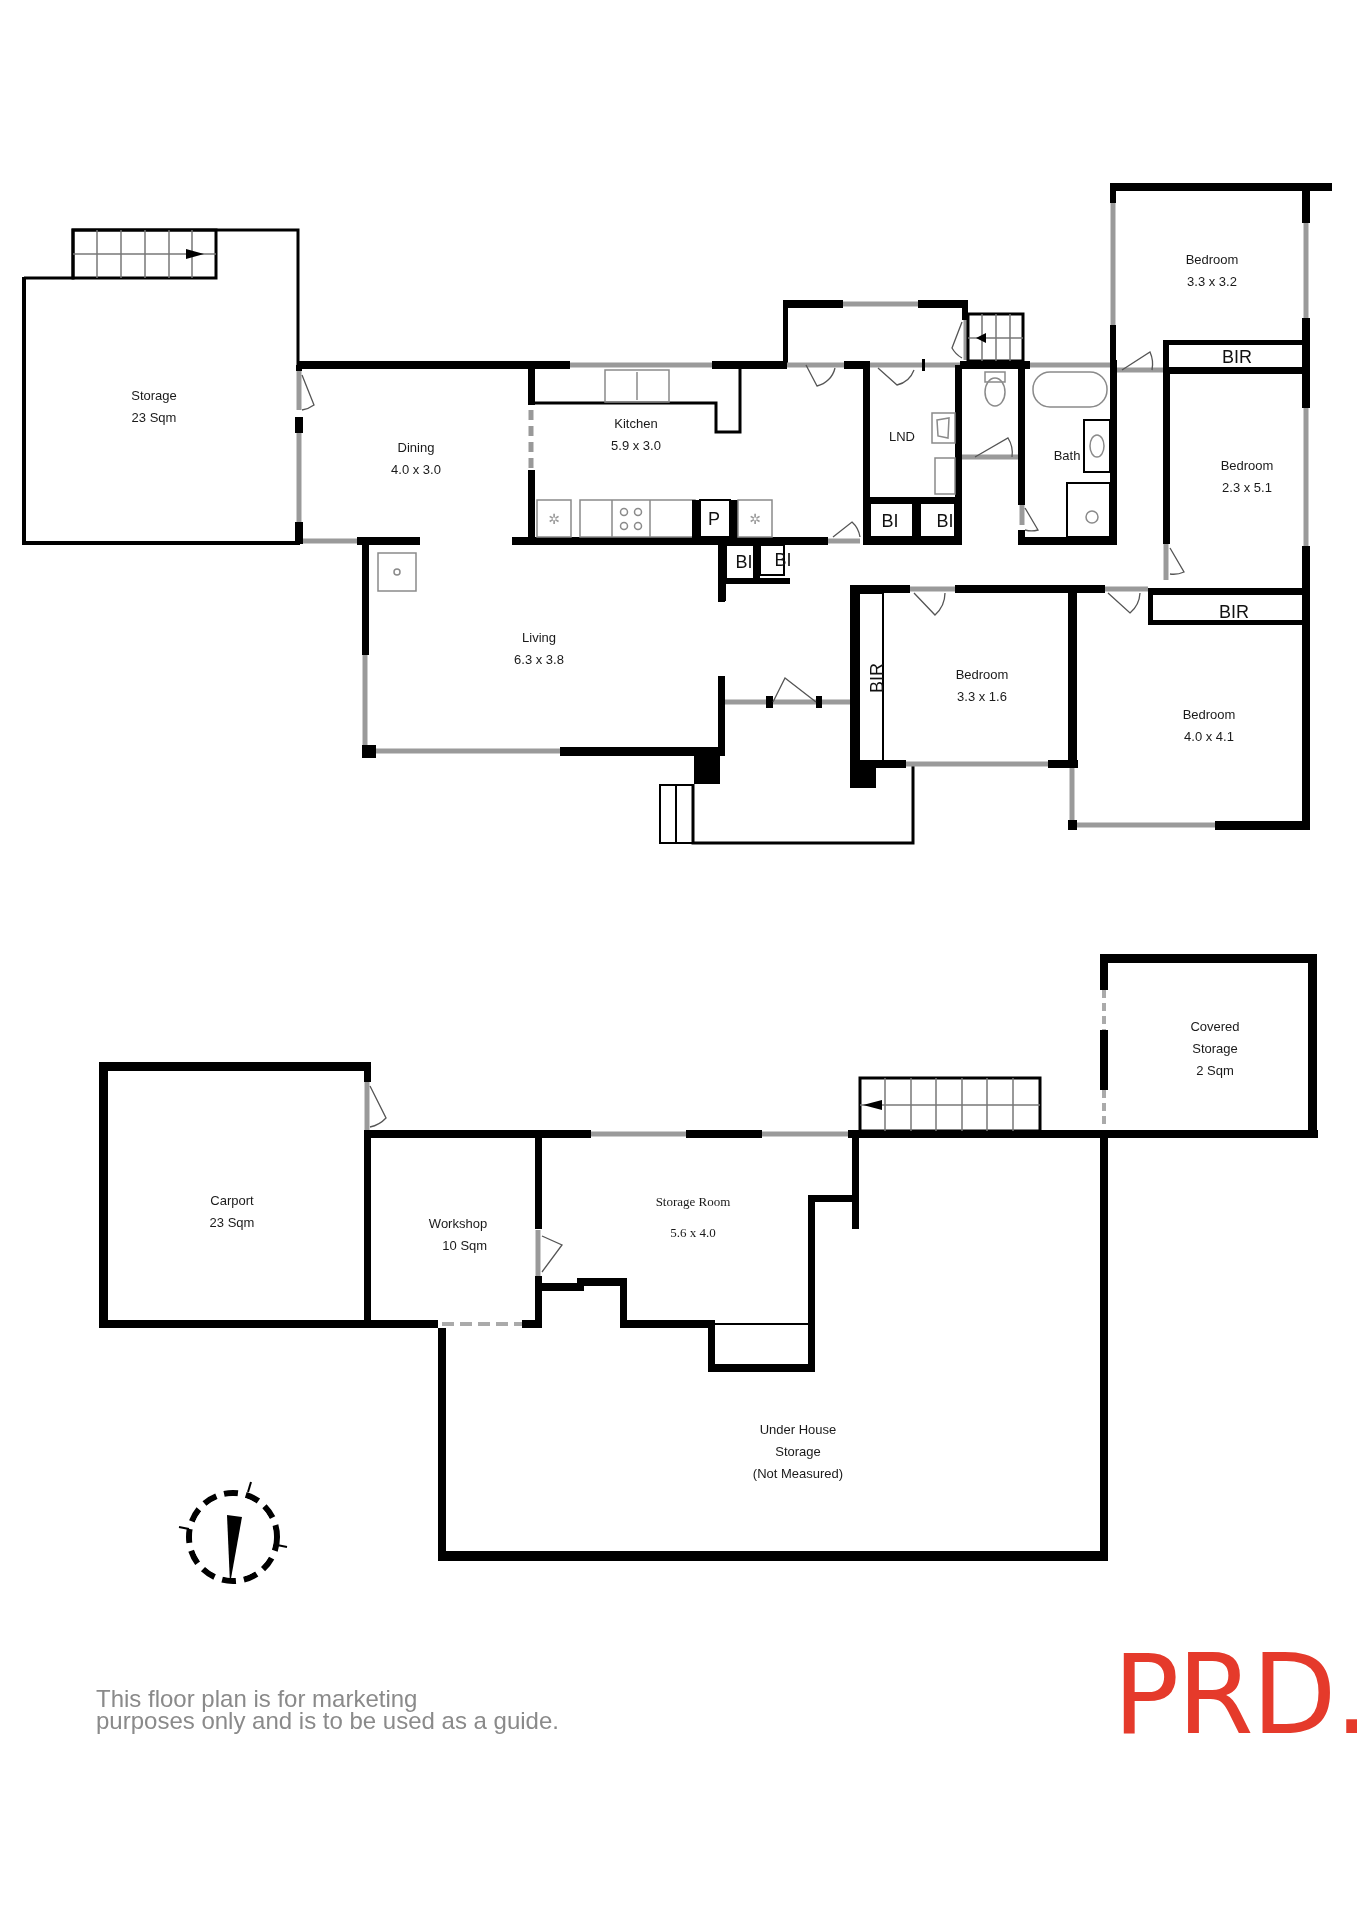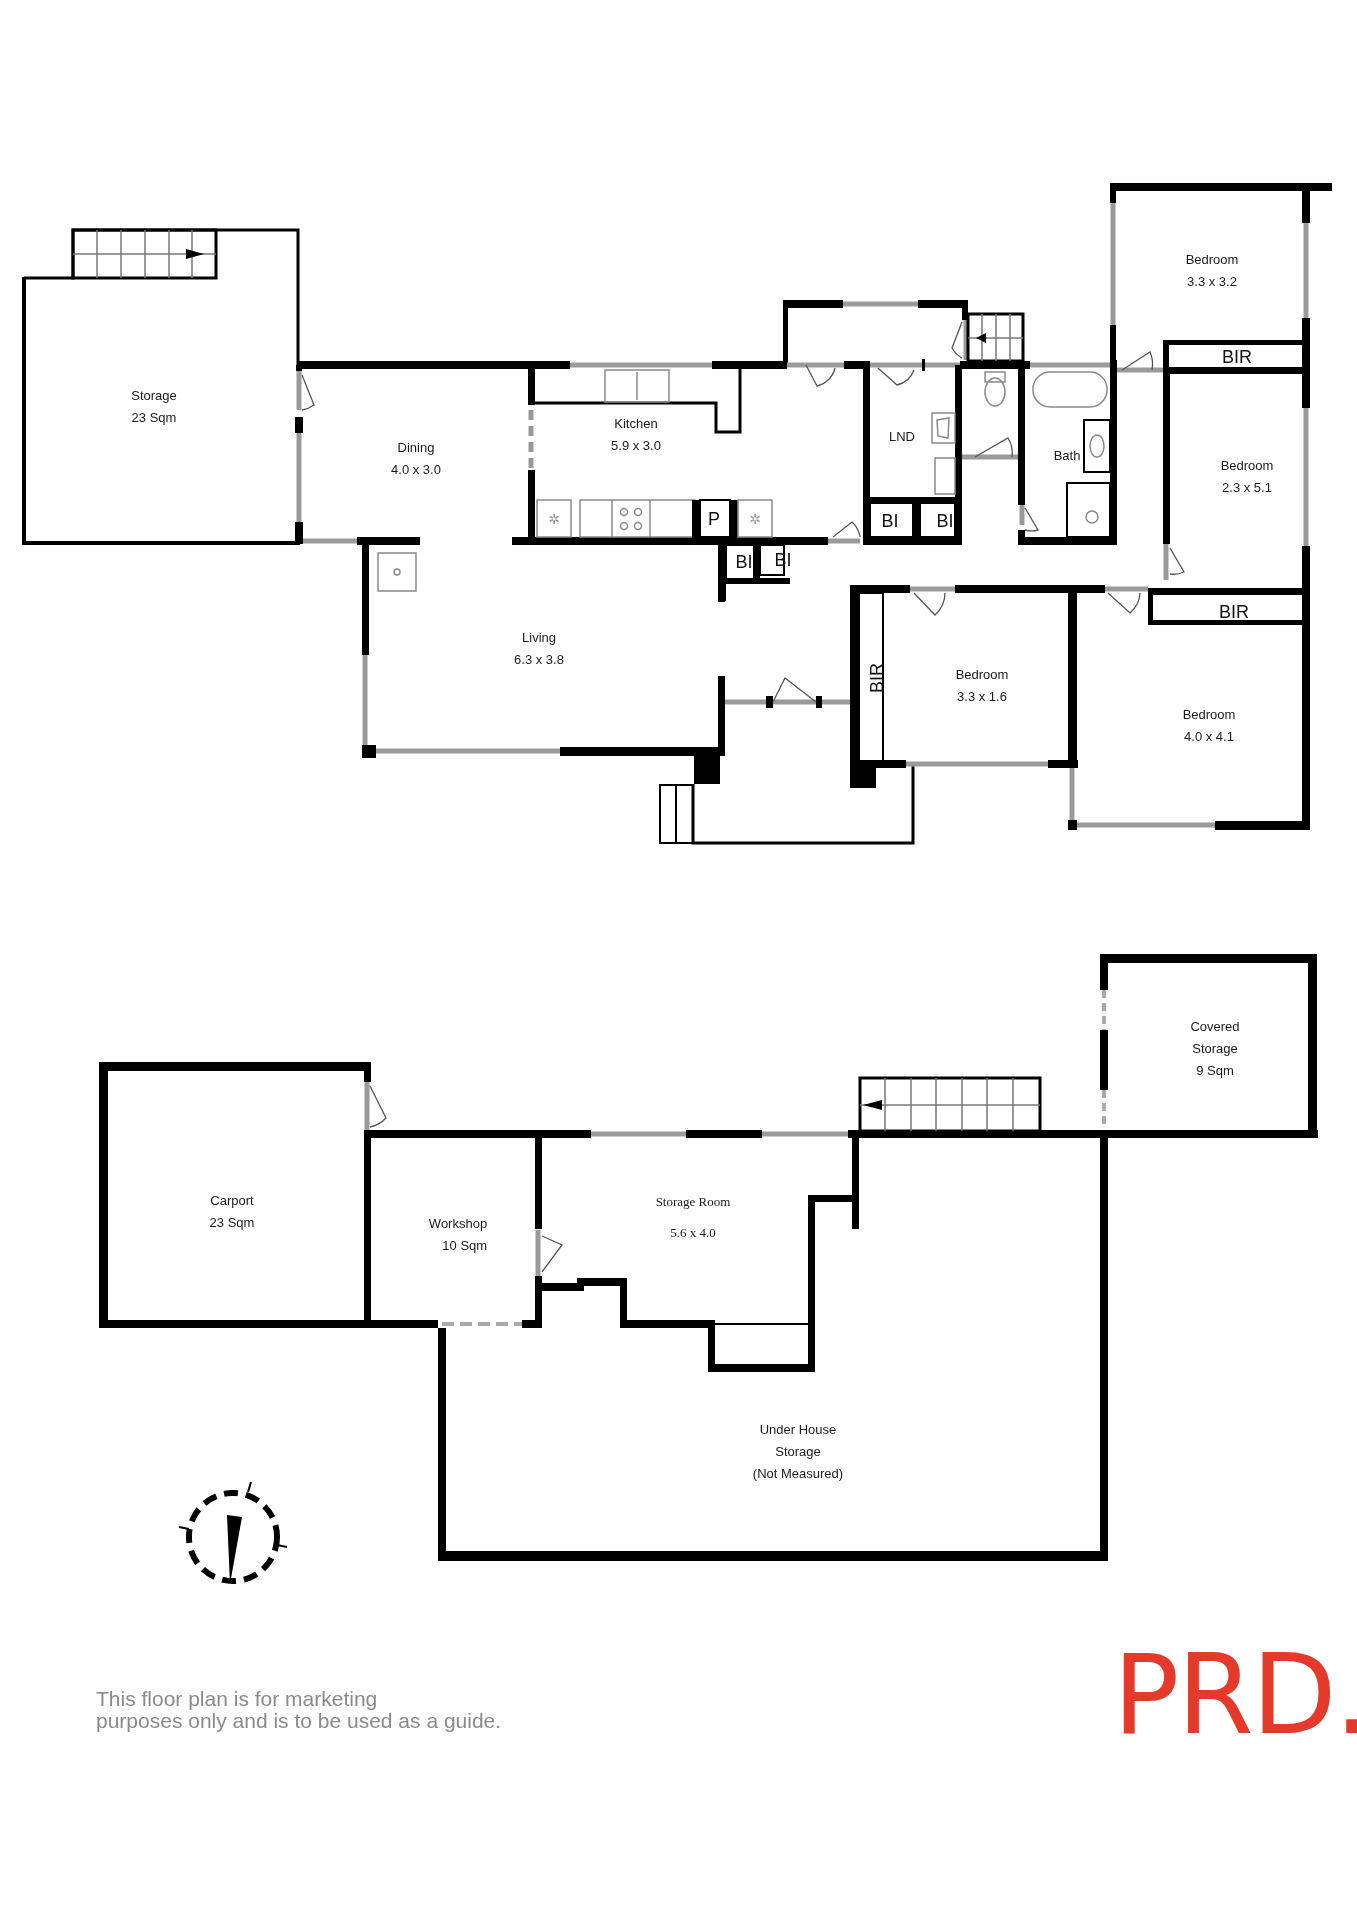--- a/index.html
+++ b/index.html
@@ -9,21 +9,21 @@
   .thin { fill:none; stroke:#000; stroke-width:3; }
   .thin2 { fill:none; stroke:#000; stroke-width:2; }
   .win { stroke:#9a9a9a; stroke-width:5; }
   .fixture { fill:none; stroke:#8a8a8a; stroke-width:1.5; }
   .door { fill:none; stroke:#555; stroke-width:1.3; }
   .stair { fill:none; stroke:#777; stroke-width:1.5; }
   .room-label { position:absolute; text-align:center; color:#1a1a1a; font-size:13px; line-height:22px; transform:translateX(-50%); white-space:nowrap; }
   .room-label span { display:block; }
   .bi-label { position:absolute; color:#111; font-size:18px; transform:translate(-50%,-50%); white-space:nowrap; }
   .bir-vert { position:absolute; color:#111; font-size:18px; transform:translate(-50%,-50%) rotate(-90deg); white-space:nowrap; }
-  .disclaimer { position:absolute; left:96px; top:1688px; color:#8a8a8a; font-size:21px; line-height:22px; }
+  .disclaimer { position:absolute; left:96px; top:1688px; color:#8a8a8a; font-size:24px; line-height:22px; }
   .disclaimer span { display:block; }
   .logo { position:absolute; left:1113px; top:1640px; color:#e53a2b; font-size:110px; font-weight:normal; letter-spacing:-2px; line-height:110px; font-family:"DejaVu Sans", sans-serif; }
 </style>
 </head>
 <body>
 
 <svg id="plan" viewBox="0 0 1357 1920" xmlns="http://www.w3.org/2000/svg">
 
   <g>
 
@@ -339,21 +339,21 @@
   <span>Workshop</span>
   <span>10 Sqm</span>
 </div>
 <div class="room-label" style="left:693px; top:1186px; line-height:31px;font-family:Liberation Serif, serif;">
   <span>Storage Room</span>
   <span>5.6 x 4.0</span>
 </div>
 <div class="room-label" style="left:1215px; top:1016px;">
   <span>Covered</span>
   <span>Storage</span>
-  <span>9 Sqm</span>
+  <span>2 Sqm</span>
 </div>
 <div class="room-label" style="left:798px; top:1419px;">
   <span>Under House</span>
   <span>Storage</span>
   <span>(Not Measured)</span>
 </div>
 
 <div class="disclaimer">
   <span>This floor plan is for marketing</span>
   <span>purposes only and is to be used as a guide.</span>

